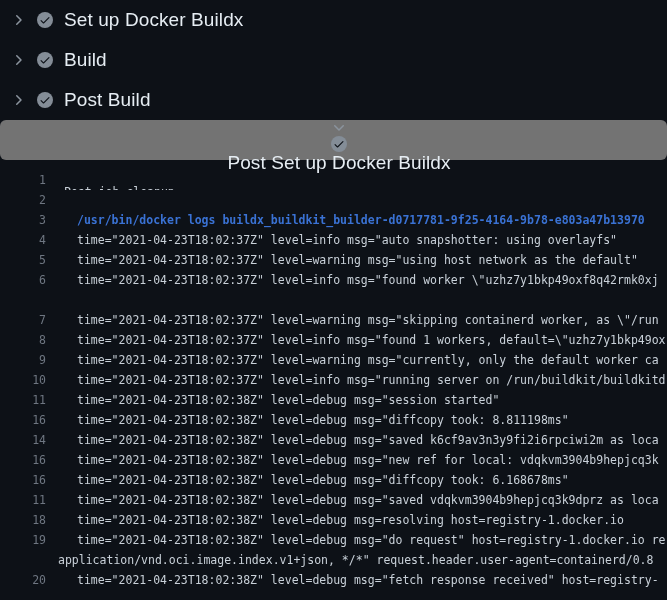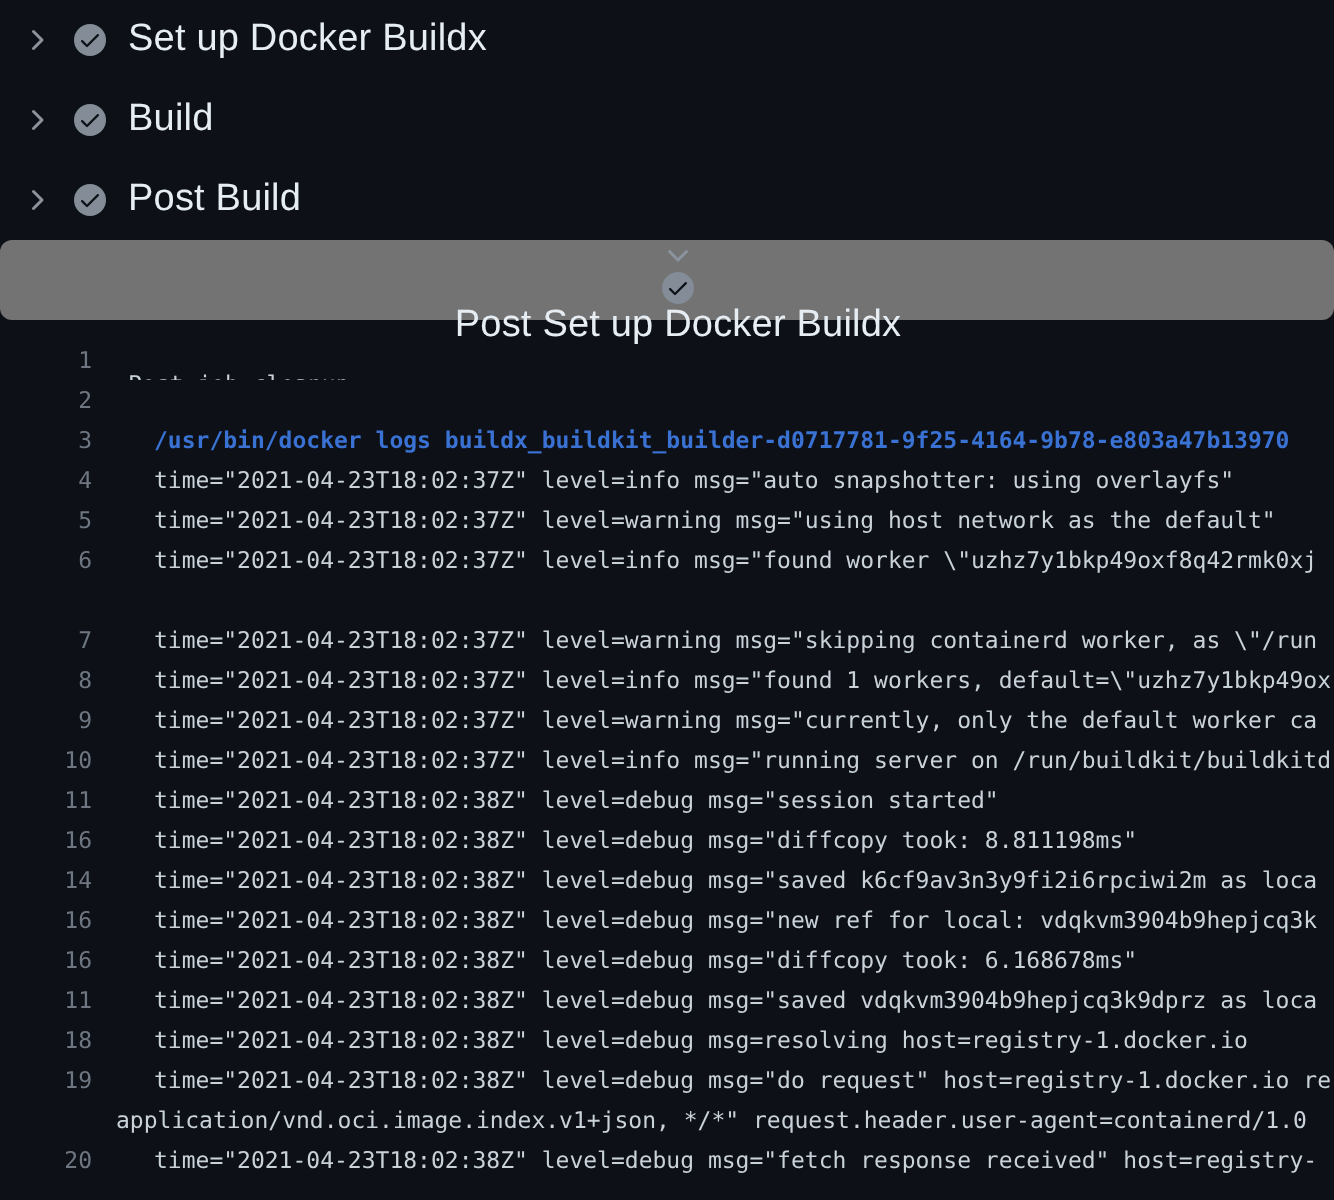--- a/index.html
+++ b/index.html
@@ -141,15 +141,15 @@
     <div class="log-row"><span class="ln">9</span><span class="lt ind-b">time="2021-04-23T18:02:37Z" level=warning msg="currently, only the default worker ca</span></div>
     <div class="log-row"><span class="ln">10</span><span class="lt ind-b">time="2021-04-23T18:02:37Z" level=info msg="running server on /run/buildkit/buildkitd</span></div>
     <div class="log-row"><span class="ln">11</span><span class="lt ind-b">time="2021-04-23T18:02:38Z" level=debug msg="session started"</span></div>
     <div class="log-row"><span class="ln">16</span><span class="lt ind-b">time="2021-04-23T18:02:38Z" level=debug msg="diffcopy took: 8.811198ms"</span></div>
     <div class="log-row"><span class="ln">14</span><span class="lt ind-b">time="2021-04-23T18:02:38Z" level=debug msg="saved k6cf9av3n3y9fi2i6rpciwi2m as loca</span></div>
     <div class="log-row"><span class="ln">16</span><span class="lt ind-b">time="2021-04-23T18:02:38Z" level=debug msg="new ref for local: vdqkvm3904b9hepjcq3k</span></div>
     <div class="log-row"><span class="ln">16</span><span class="lt ind-b">time="2021-04-23T18:02:38Z" level=debug msg="diffcopy took: 6.168678ms"</span></div>
     <div class="log-row"><span class="ln">11</span><span class="lt ind-b">time="2021-04-23T18:02:38Z" level=debug msg="saved vdqkvm3904b9hepjcq3k9dprz as loca</span></div>
     <div class="log-row"><span class="ln">18</span><span class="lt ind-b">time="2021-04-23T18:02:38Z" level=debug msg=resolving host=registry-1.docker.io</span></div>
     <div class="log-row"><span class="ln">19</span><span class="lt ind-b">time="2021-04-23T18:02:38Z" level=debug msg="do request" host=registry-1.docker.io re</span></div>
-    <div class="log-row"><span class="ln"></span><span class="lt ind-c">application/vnd.oci.image.index.v1+json, */*" request.header.user-agent=containerd/1.0</span></div>
+    <div class="log-row"><span class="ln"></span><span class="lt ind-c">application/vnd.oci.image.index.v1+json, */*" request.header.user-agent=containerd/0.8</span></div>
     <div class="log-row"><span class="ln">20</span><span class="lt ind-b">time="2021-04-23T18:02:38Z" level=debug msg="fetch response received" host=registry-</span></div>
   </div>
 
 </body></html>

